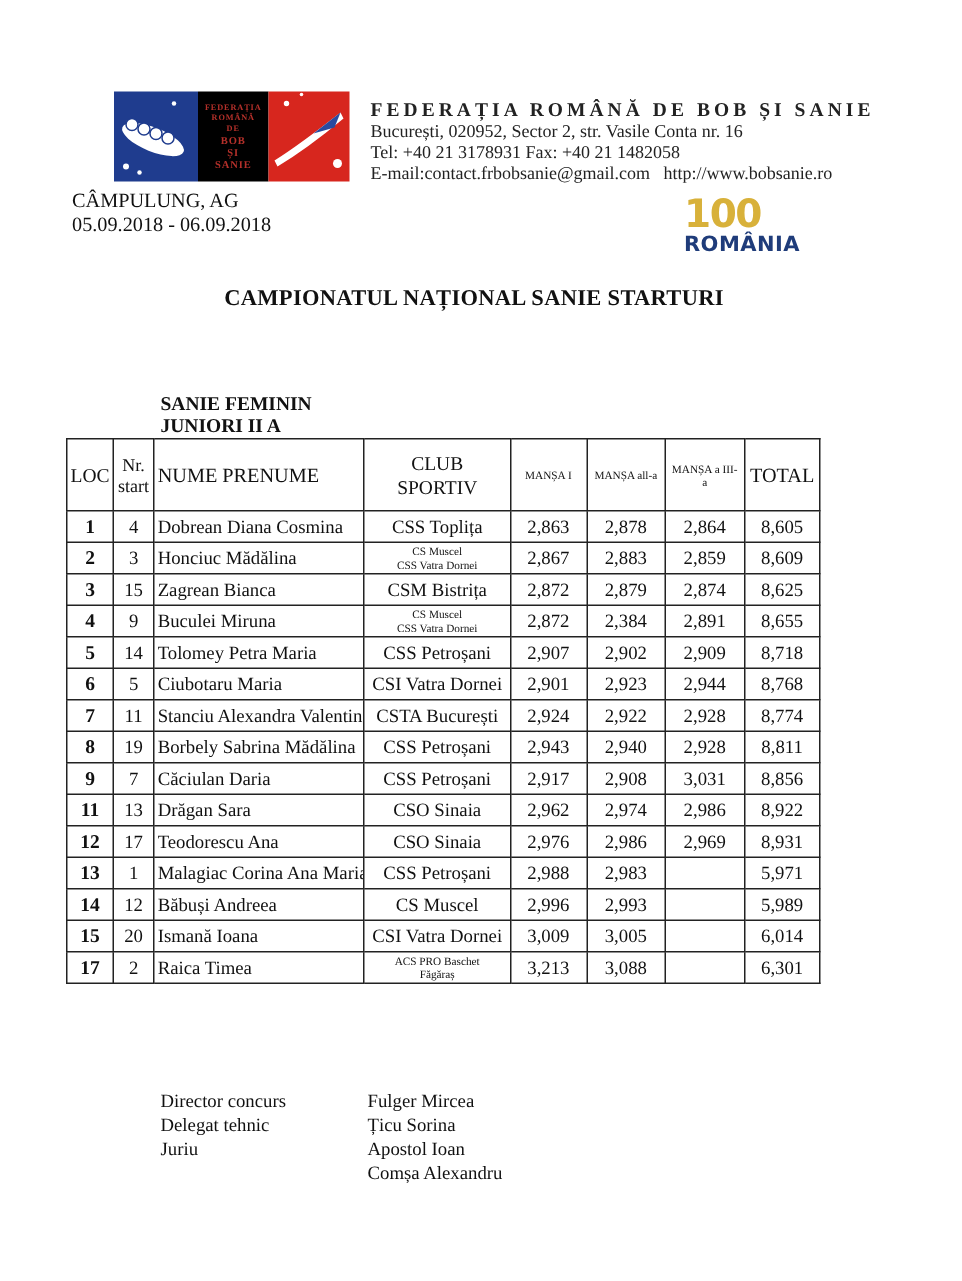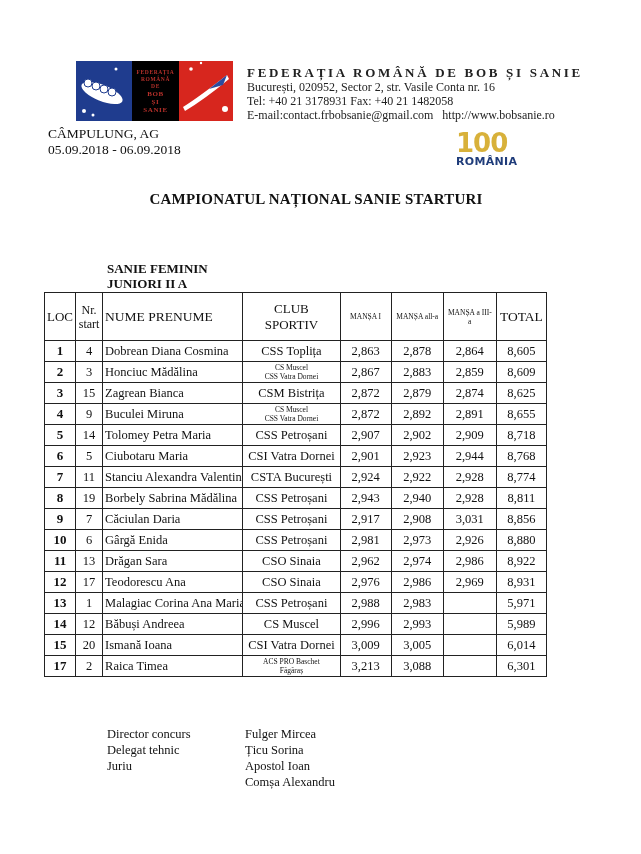--- a/index.html
+++ b/index.html
@@ -17,21 +17,21 @@
   #logo .yellow span.big { font-size:7px; line-height:8px; }
 
   .fed-name { left:247px; top:65px; font-size:13px; font-weight:bold; letter-spacing:2.7px; color:#222; }
   .fed-line { left:247px; font-size:12px; color:#222; white-space:pre; }
 
   .location { left:48px; top:126px; font-size:13.5px; }
   .dates { left:48px; top:142px; font-size:13.5px; }
 
   #rom100 { left:448px; top:128px; width:80px; height:40px; }
   #rom100 .num { position:absolute; left:8px; top:0px; font-size:26px; font-family:"DejaVu Sans", sans-serif; letter-spacing:-1px; color:#d8b13a; font-weight:bold; }
-  #rom100 .label { position:absolute; left:8px; top:27px; font-size:11px; font-weight:bold; font-family:"DejaVu Sans", sans-serif; color:#1f3c7a; letter-spacing:0.3px; }
+  #rom100 .label { position:absolute; left:8px; top:27px; font-size:14px; font-weight:bold; font-family:"DejaVu Sans", sans-serif; color:#1f3c7a; letter-spacing:0.3px; }
 
   .title { left:0; width:600px; text-align:center; top:191px; font-size:15px; font-weight:bold; letter-spacing:0.2px;padding-left:16px; }
 
   .cat1 { left:107px; top:261px; font-size:13px; font-weight:bold; }
   .cat2 { left:107px; top:276px; font-size:13px; font-weight:bold; }
 
   
   table.res { position:absolute; left:44px; top:292px; border-collapse:collapse; table-layout:fixed; width:503px; }
   table.res td, table.res th { border:1px solid #222; padding:0; font-weight:normal; overflow:hidden; white-space:nowrap; }
   table.res th { height:47px; font-size:13px; }
@@ -175,21 +175,21 @@
       </tr>
       <tr>
         <td class="loc">4</td>
         <td>9</td>
         <td class="name">Buculei Miruna</td>
         <td class="club two">
           <div>CS Muscel</div>
           <div>CSS Vatra Dornei</div>
         </td>
         <td>2,872</td>
-        <td>2,892</td>
+        <td>2,384</td>
         <td>2,891</td>
         <td>8,655</td>
       </tr>
       <tr>
         <td class="loc">5</td>
         <td>14</td>
         <td class="name">Tolomey Petra Maria</td>
         <td class="club">
           <div>CSS Petroșani</div>
         </td>
@@ -238,32 +238,20 @@
         <td class="loc">9</td>
         <td>7</td>
         <td class="name">Căciulan Daria</td>
         <td class="club">
           <div>CSS Petroșani</div>
         </td>
         <td>2,917</td>
         <td>2,908</td>
         <td>3,031</td>
         <td>8,856</td>
-      </tr>
-      <tr>
-        <td class="loc">10</td>
-        <td>6</td>
-        <td class="name">Gârgă Enida</td>
-        <td class="club">
-          <div>CSS Petroșani</div>
-        </td>
-        <td>2,981</td>
-        <td>2,973</td>
-        <td>2,926</td>
-        <td>8,880</td>
       </tr>
       <tr>
         <td class="loc">11</td>
         <td>13</td>
         <td class="name">Drăgan Sara</td>
         <td class="club">
           <div>CSO Sinaia</div>
         </td>
         <td>2,962</td>
         <td>2,974</td>

